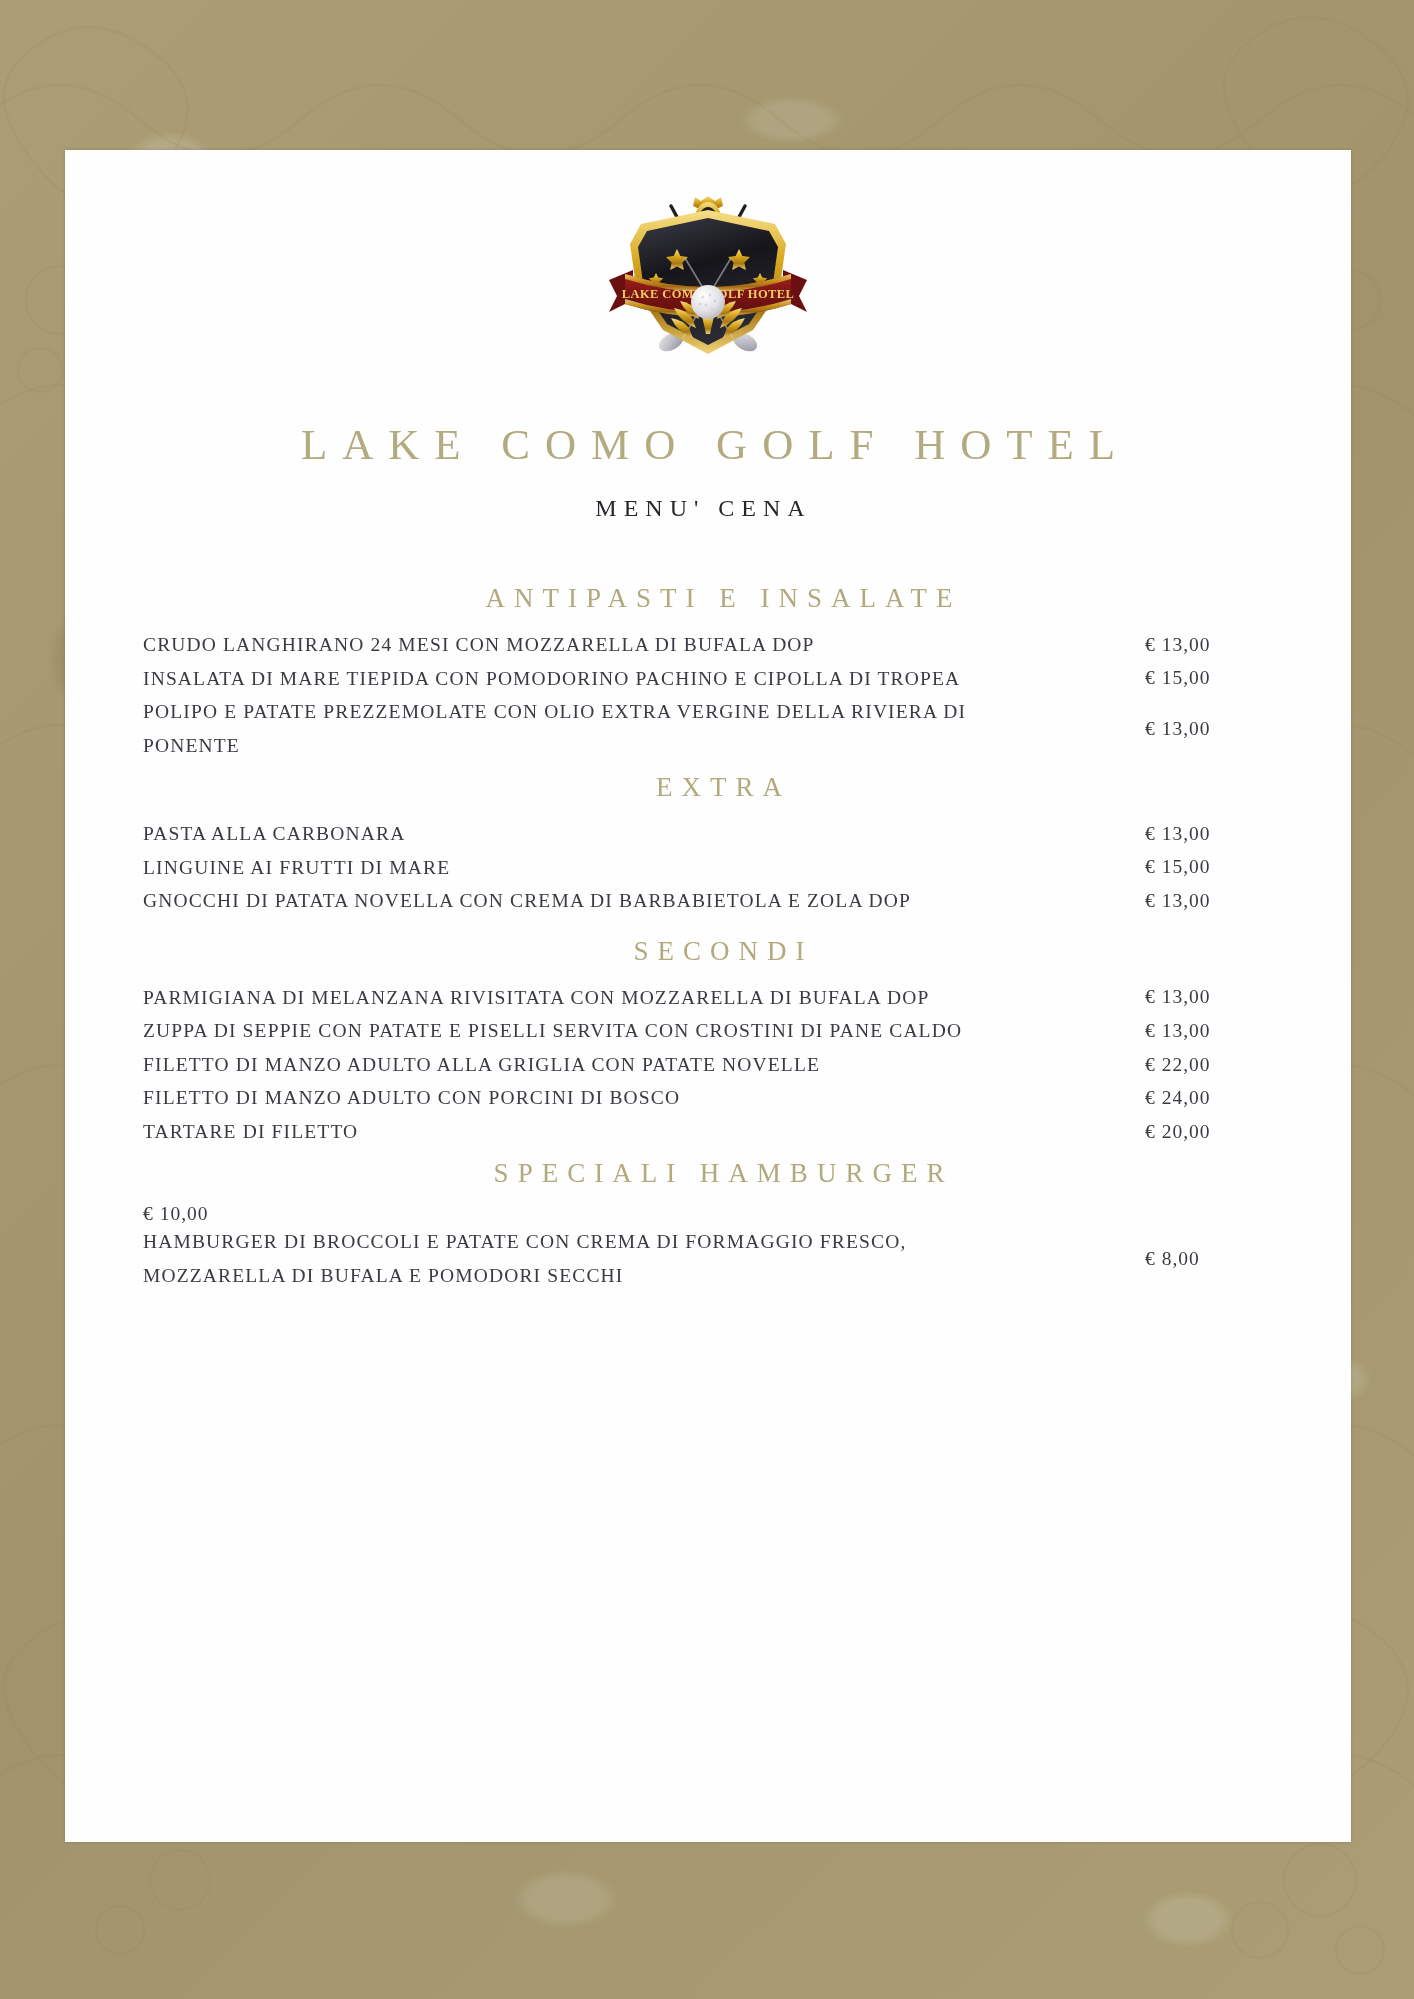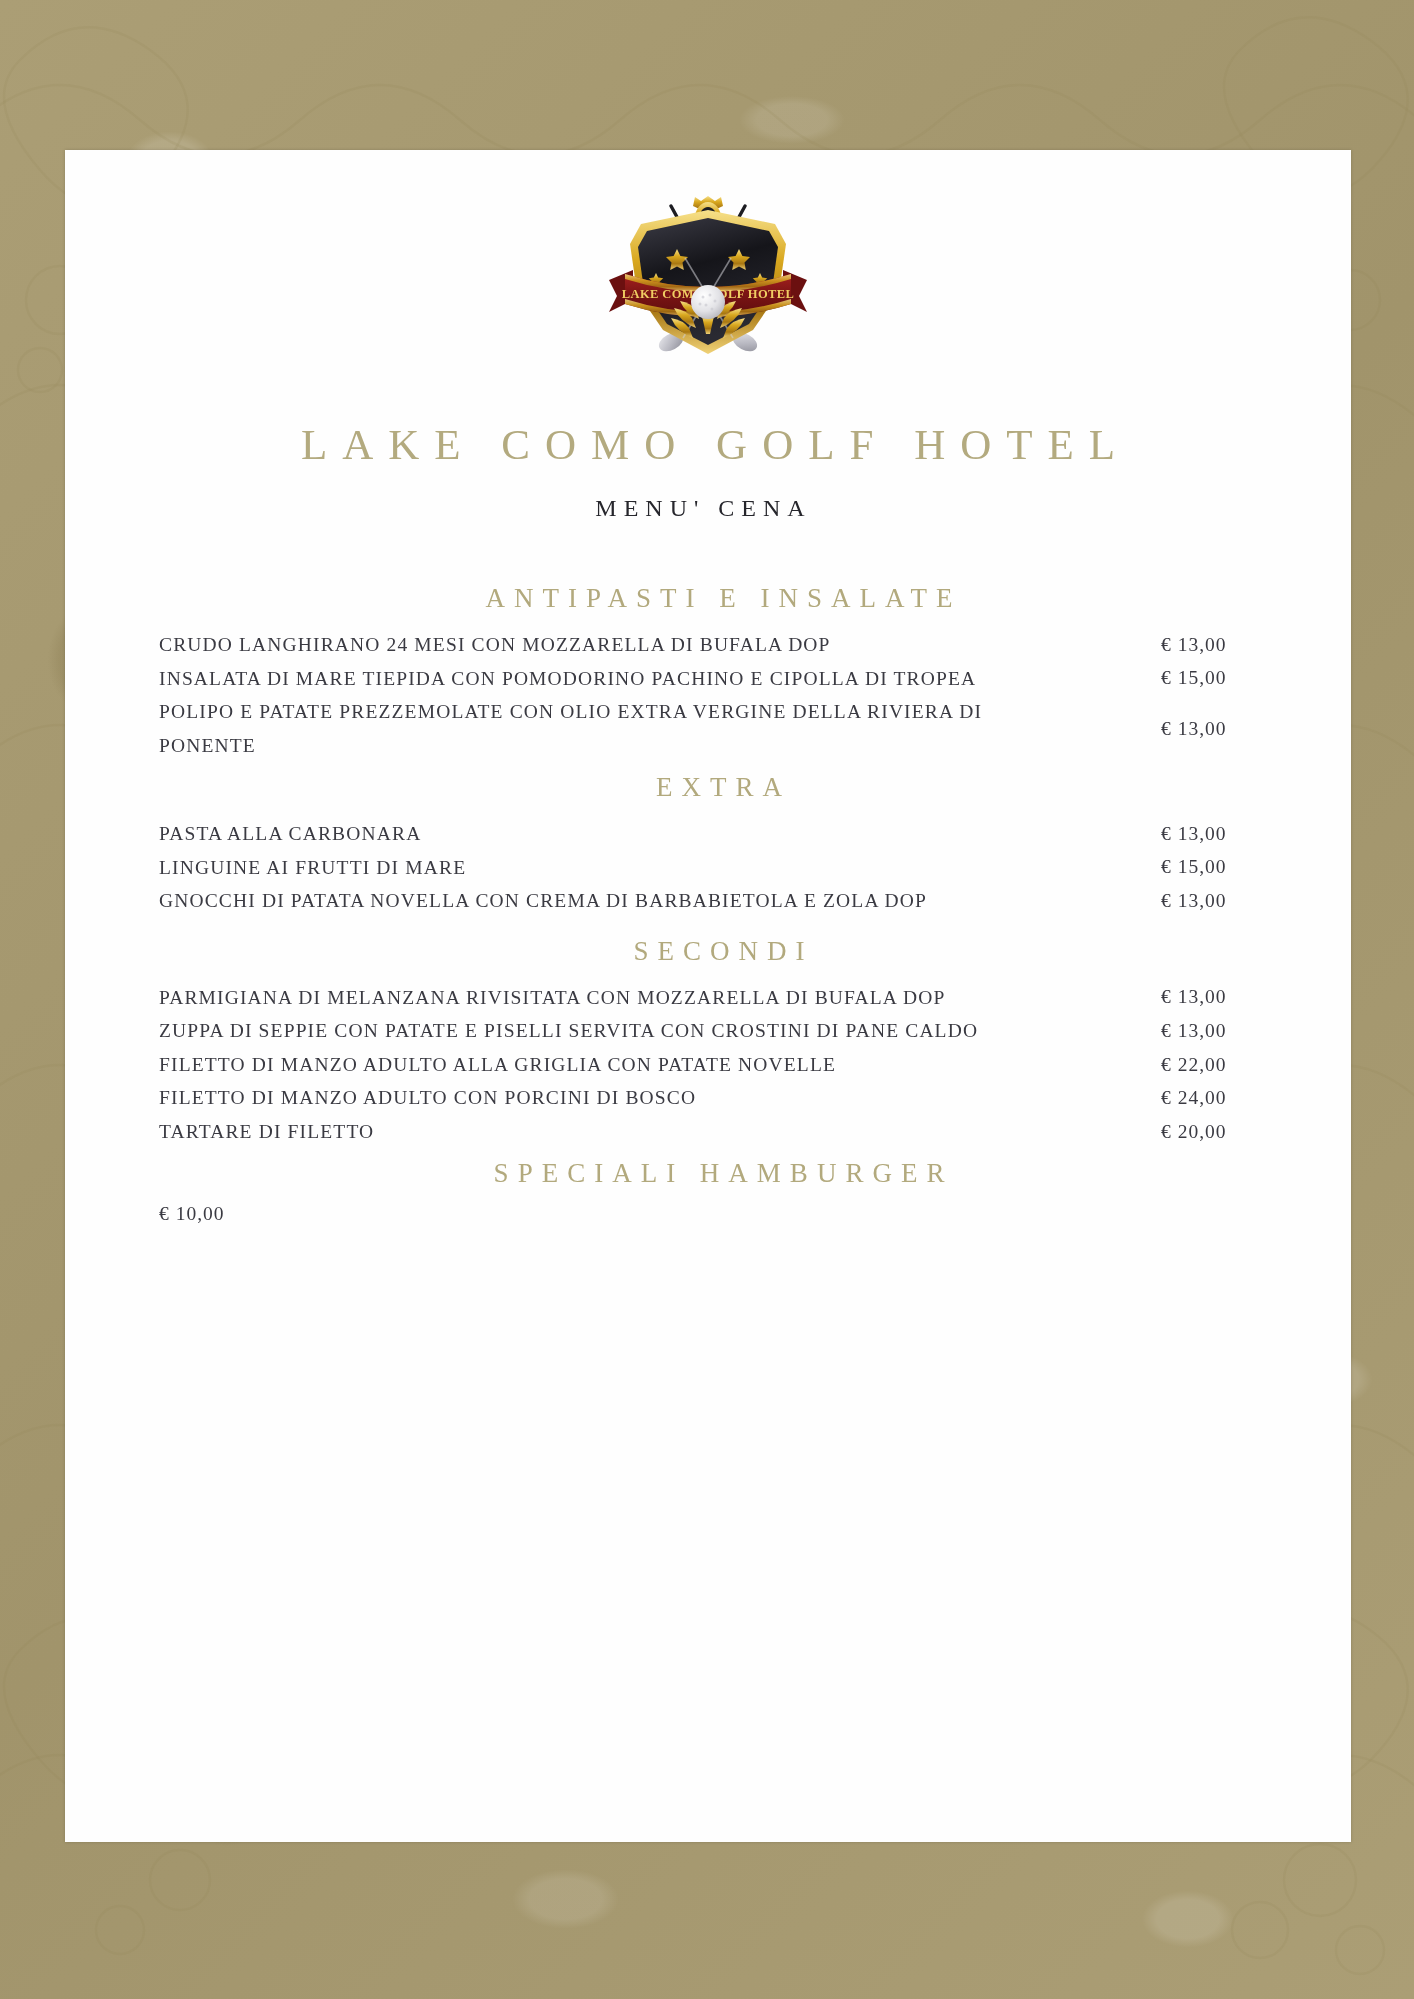--- a/index.html
+++ b/index.html
@@ -102,21 +102,21 @@
     color: #b2a97d;
     font-size: 27px;
     letter-spacing: 9px;
     text-indent: 9px;
     margin: 0;
     padding: 18px 0 14px;
     white-space: nowrap;
   }
   .section-title.tight { padding-top: 10px; }
 
-  .items { width: 100%; margin-left: 16px; }
+  .items { width: 100%; }
   .item {
     display: flex;
     align-items: center;
     justify-content: space-between;
     width: 100%;
   }
   .item-name {
     flex: 0 1 auto;
     max-width: 880px;
     color: #3a3a42;
@@ -345,17 +345,21 @@
         </div>
       </div>
     </div>
 
     <div class="section">
       <div class="section-title tight">SPECIALI HAMBURGER</div>
       <div class="items">
         <div class="item">
           <div class="item-price">€ 10,00</div>
         </div>
+        <div class="item">
+          <div class="item-name">HAMBURGER DI BROCCOLI E PATATE CON CREMA DI FORMAGGIO FRESCO, MOZZARELLA DI BUFALA E POMODORI SECCHI</div>
+          <div class="item-price">€ 8,00</div>
+        </div>
       </div>
     </div>
 
   </div>
 </div>
 
 </body></html>

